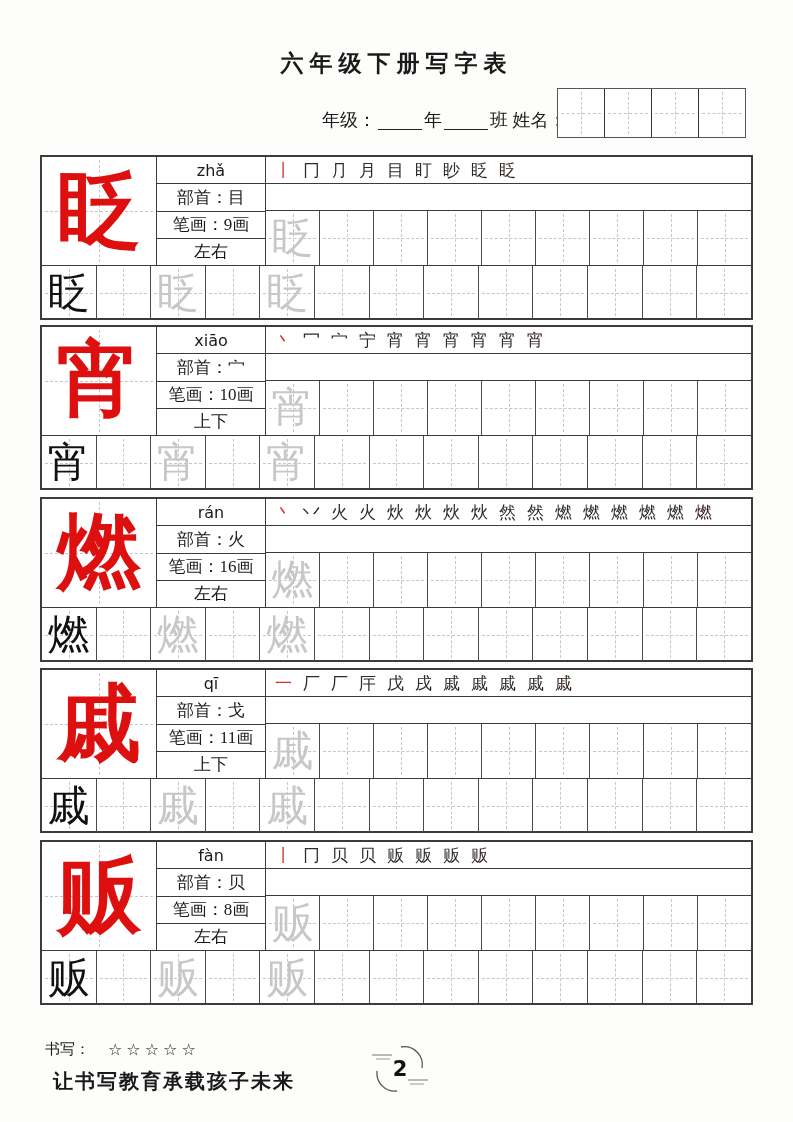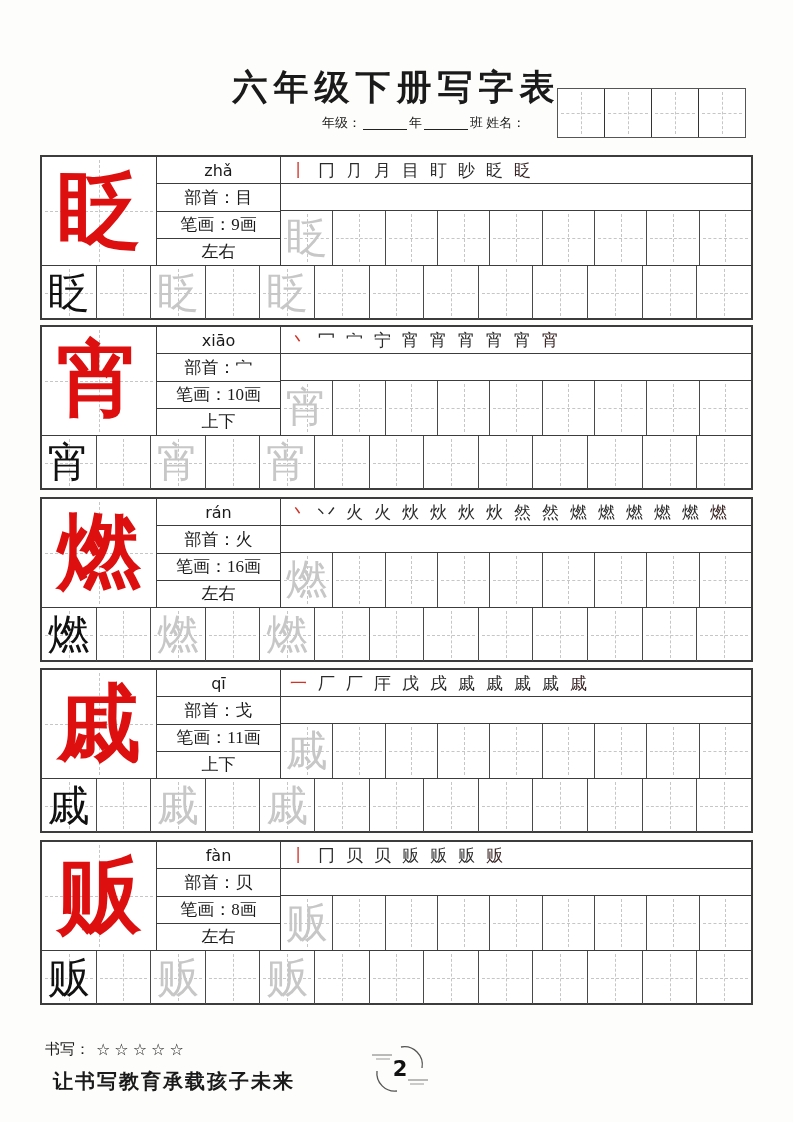--- a/index.html
+++ b/index.html
@@ -5,25 +5,25 @@
   html,body{margin:0;padding:0;}
   body{
     width:793px;height:1122px;position:relative;
     background:#fdfdfb;
     font-family:"Liberation Serif","DejaVu Serif",serif;
     color:#1a1a1a;
   }
   
   .title{
     position:absolute;left:0;top:48px;width:100%;
-    text-align:center;font-size:35px;font-weight:bold;letter-spacing:6px;margin-top:16px;
+    text-align:center;font-size:23px;font-weight:bold;letter-spacing:6px;
   }
   .info-line{
     position:absolute;left:322px;top:106px;height:26px;
-    font-size:13px;display:flex;align-items:flex-end;white-space:nowrap;
+    font-size:18px;display:flex;align-items:flex-end;white-space:nowrap;
   }
   .info-line .blank{display:inline-block;width:44px;border-bottom:1.4px solid #222;margin:0 2px 2px 2px;}
   .name-grid{
     position:absolute;left:557px;top:88px;width:189px;height:50px;
     display:flex;border:1.4px solid #555;background:#fff;box-sizing:border-box;
   }
   .name-grid .ncell{flex:1;position:relative;border-left:1.6px solid #333;}
   .name-grid .ncell:first-child{border-left:none;}
   
   .cross::before{content:"";position:absolute;left:50%;top:3px;bottom:3px;border-left:1px dashed #c6c6c6;}
@@ -33,21 +33,21 @@
     position:absolute;left:40px;width:713px;height:165px;
     border:2px solid #3c3c3c;box-sizing:border-box;background:#fff;
   }
   .block-top{display:flex;height:108px;border-bottom:1.6px solid #3c3c3c;}
   .cell-model{width:114px;flex:none;position:relative;}
   .model-char{
     position:absolute;left:0;top:0;width:100%;height:100%;
     display:flex;align-items:center;justify-content:center;
     font-size:84px;font-weight:bold;line-height:1;z-index:1;
   }
-  .mid-col{width:125px;flex:none;border-left:1.4px solid #3c3c3c;border-right:1.4px solid #3c3c3c;
+  .mid-col{width:110px;flex:none;border-left:1.4px solid #3c3c3c;border-right:1.4px solid #3c3c3c;
     display:flex;flex-direction:column;box-sizing:border-box;}
   .mid-row{flex:1;display:flex;align-items:center;justify-content:center;
     border-top:1.1px solid #3c3c3c;font-size:17px;white-space:nowrap;}
   .mid-row:first-child{border-top:none;}
   .pinyin{font-family:"DejaVu Sans","Liberation Sans",sans-serif;font-size:16px;}
   .right-area{flex:1;display:flex;flex-direction:column;min-width:0;}
   .stroke-strip{
     height:26px;flex:none;border-bottom:1.1px solid #3c3c3c;
     display:flex;align-items:center;padding-left:9px;gap:11px;
     font-size:17px;line-height:1;overflow:hidden;
@@ -63,21 +63,21 @@
   .bcell{flex:1;position:relative;border-left:1.1px solid #4a4a4a;}
   .bcell:first-child{border-left:none;}
   .trace-char,.write-char{
     position:absolute;left:0;top:0;width:100%;height:100%;
     display:flex;align-items:center;justify-content:center;
     font-size:42px;line-height:1;z-index:1;
   }
   .trace-char{color:#c7c7c7;}
   .write-char{color:#111;}
   
-  .rating{position:absolute;left:45px;top:1040px;font-size:15px;display:flex;align-items:center;gap:6px;}
+  .rating{position:absolute;left:45px;top:1040px;font-size:15px;display:flex;align-items:center;gap:18px;}
   .stars{font-family:"DejaVu Sans","Liberation Sans",sans-serif;font-size:16px;letter-spacing:4px;color:#222;}
   .slogan{position:absolute;left:53px;top:1068px;font-size:20px;font-weight:bold;letter-spacing:2px;}
   .page-badge{position:absolute;left:370px;top:1042px;width:60px;height:54px;}
   .page-num{
     position:absolute;left:0;top:0;width:100%;height:100%;
     display:flex;align-items:center;justify-content:center;
     font-family:"DejaVu Sans","Liberation Sans",sans-serif;
     font-size:21px;font-weight:bold;color:#111;
   }
 </style>

